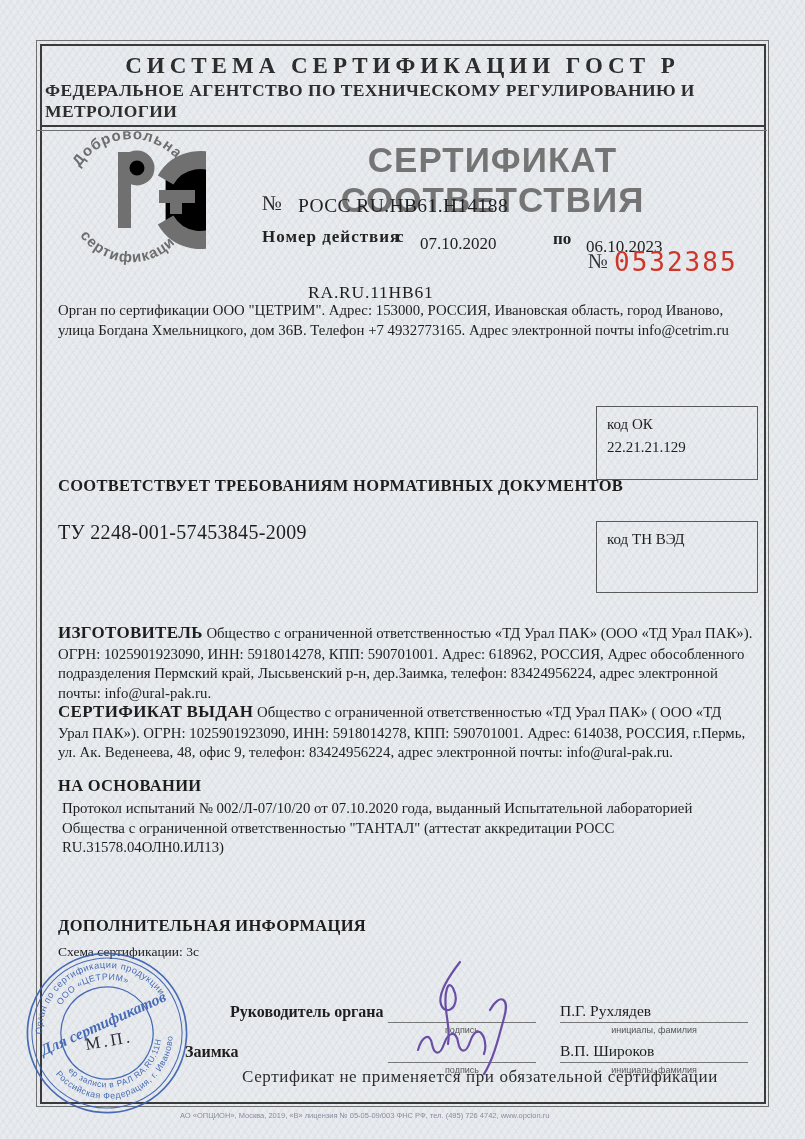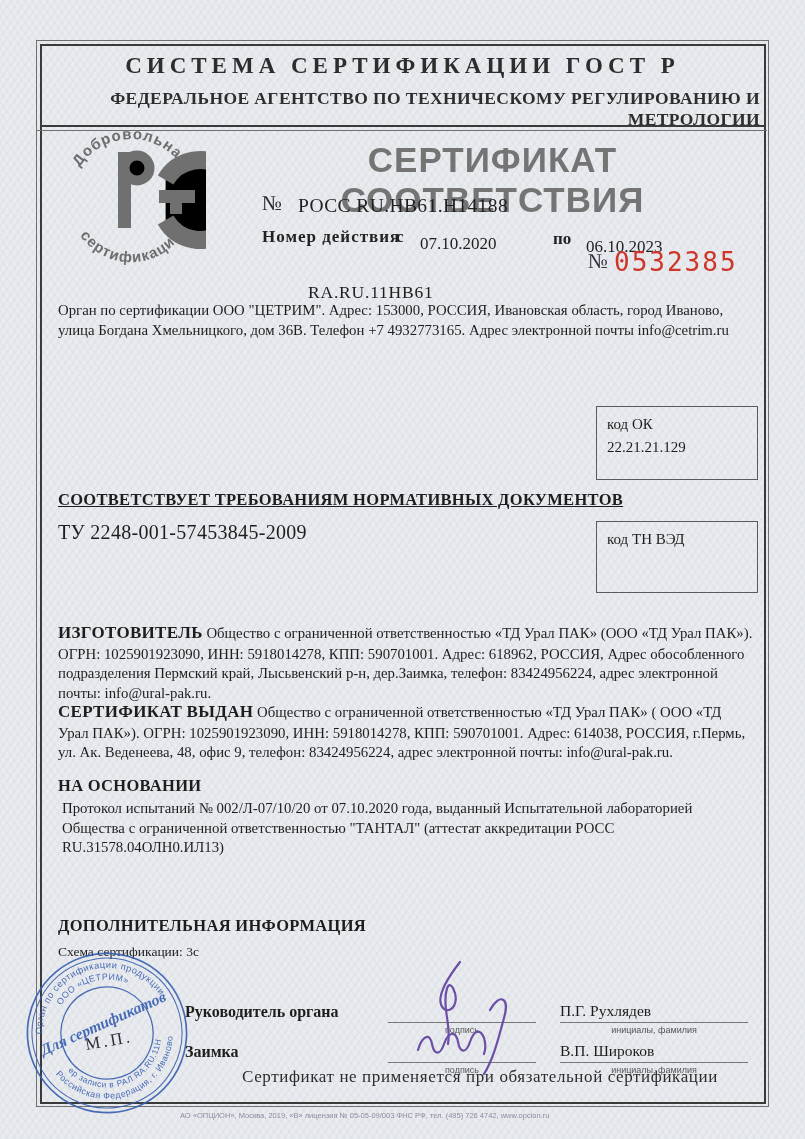--- a/index.html
+++ b/index.html
@@ -17,21 +17,21 @@
       repeating-linear-gradient(-55deg, rgba(100,130,175,0.055) 0 2px, rgba(0,0,0,0) 2px 6px);
   }
   .abs{position:absolute;}
   
   .frame-outer{left:36px;top:40px;width:731px;height:1065px;border:1px solid #6f6f6f;}
   .frame-inner{left:40px;top:44px;width:722px;height:1056px;border:2px solid #3a3a3a;}
   .hdr-line-thick{left:42px;top:125px;width:722px;border-top:2px solid #3a3a3a;}
   .hdr-line-thin{left:37px;top:130px;width:730px;border-top:1px solid #6f6f6f;}
   
   .hdr1{left:45px;top:53px;width:715px;text-align:center;font-weight:bold;font-size:23px;letter-spacing:5px;color:#2d2d2d;}
-  .hdr2{left:45px;top:88px;width:715px;text-align:right;font-weight:bold;font-size:17.5px;letter-spacing:0.4px;color:#2d2d2d;}
+  .hdr2{left:45px;top:80px;width:715px;text-align:left;font-weight:bold;font-size:17.5px;letter-spacing:0.4px;color:#2d2d2d;}
   
   .rst-logo{left:56px;top:126px;}
   .logo-arc{font-family:"Liberation Sans",sans-serif;font-size:15px;font-weight:bold;fill:#6d6d6d;letter-spacing:1px;}
   .logo-mark path,.logo-mark circle{stroke:#707070;}
   .logo-mark rect{fill:#707070;}
   
   .title{left:225px;top:140px;width:535px;text-align:center;font-family:"Liberation Sans",sans-serif;
          font-weight:bold;font-size:35px;letter-spacing:1px;color:var(--title-grey,#747474);}
   .no-label{left:262px;top:191px;font-size:21px;color:#2b2b2b;}
   .no-value{left:298px;top:195px;font-size:19.5px;letter-spacing:0.4px;color:#1f1f1f;}
@@ -46,31 +46,31 @@
   .sec-label{font-weight:bold;font-size:16.5px;letter-spacing:0.3px;color:#1d1d1d;}
   .sec-body{font-size:14.8px;line-height:1.33;color:#1d1d1d;}
   .organ-label{left:58px;top:280px;}
   .organ-value{left:308px;top:282px;font-size:17.5px;letter-spacing:0.8px;color:#1d1d1d;}
   .organ-body{left:58px;top:301px;width:694px;}
   .product-block{left:58px;top:386px;width:540px;}
   .inline-label{font-weight:bold;font-size:17px;letter-spacing:0.3px;}
   .code-box{border:1px solid #5a5a5a;padding:6px 10px;font-size:15px;line-height:1.5;color:#1d1d1d;background:transparent;}
   .code-ok-box{left:596px;top:406px;width:140px;height:60px;}
   .code-tnved-box{left:596px;top:521px;width:140px;height:58px;}
-  .compliance-label{left:58px;top:490px;text-decoration:underline;}
+  .compliance-label{left:58px;top:476px;}
   .compliance-body{left:58px;top:521px;font-size:20px;letter-spacing:0.3px;color:#1d1d1d;}
   .manufacturer-block{left:58px;top:622px;width:696px;}
   .issued-block{left:58px;top:701px;width:696px;}
   .basis-label{left:58px;top:776px;}
   .basis-body{left:62px;top:799px;width:684px;}
   .additional-label{left:58px;top:916px;}
   .additional-body{left:58px;top:944px;font-size:13.5px;color:#1d1d1d;}
   
   .role{font-weight:bold;font-size:16px;color:#1d1d1d;}
-  .role-head{left:185px;top:1003px;}
+  .role-head{left:185px;top:1003px;padding-left:45px;}
   .role-expert{left:185px;top:1043px;}
   .sig-line{border-top:1px solid #777;height:0;}
   .line-sign-1{left:388px;top:1022px;width:148px;}
   .line-sign-2{left:388px;top:1062px;width:148px;}
   .line-name-1{left:560px;top:1022px;width:188px;}
   .line-name-2{left:560px;top:1062px;width:188px;}
   .sig-caption{font-family:"Liberation Sans",sans-serif;font-size:9px;color:#555;text-align:center;}
   .cap-sign-1{left:388px;top:1025px;width:148px;}
   .cap-sign-2{left:388px;top:1065px;width:148px;}
   .cap-name-1{left:560px;top:1025px;width:188px;}

